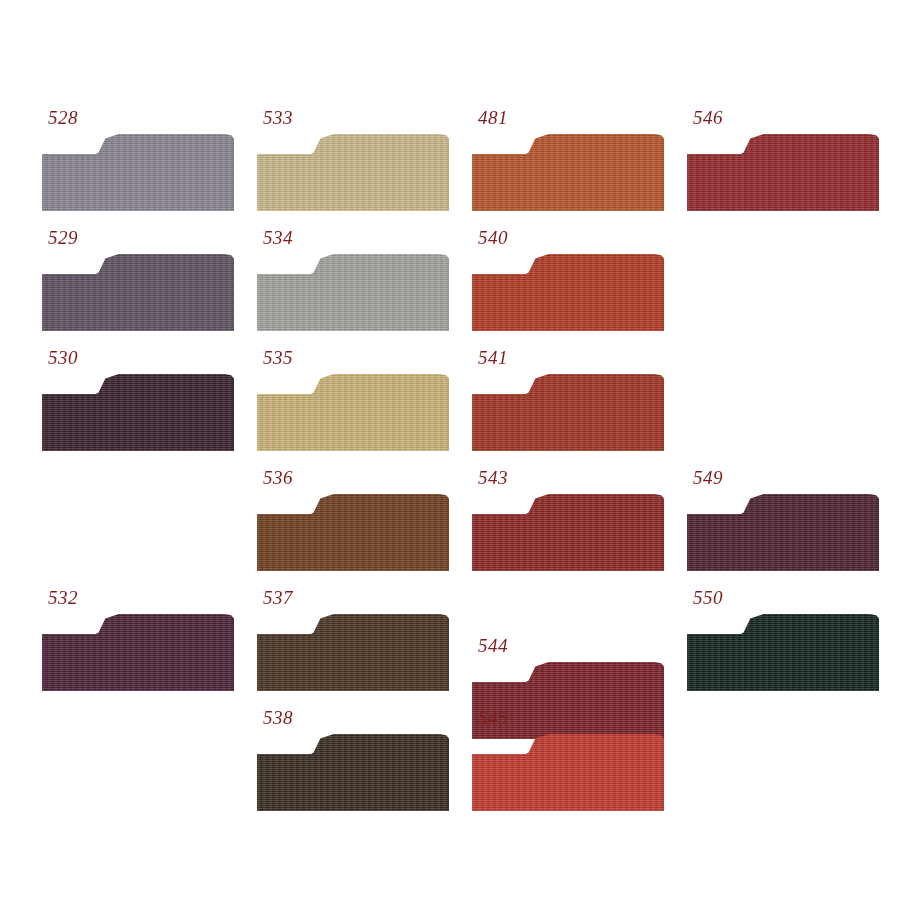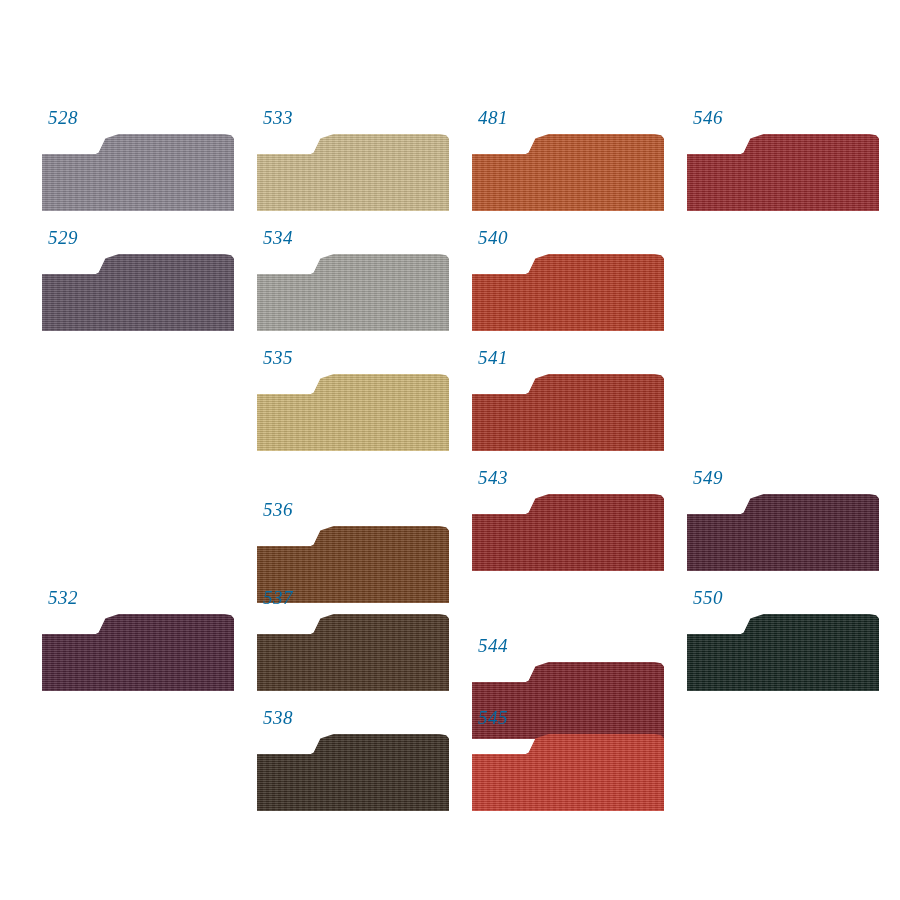--- a/index.html
+++ b/index.html
@@ -102,21 +102,21 @@
   }
 
   .chip-label {
     position: absolute;
     left: 14px;
     top: 0px;
     font-family: "Liberation Serif", "DejaVu Serif", serif;
     font-style: italic;
     font-size: 19px;
     font-weight: 400;
-    color: #0369a1;
+    color: #7f1d1d;
     letter-spacing: 0.5px;
     line-height: 24px;
     white-space: nowrap;
     text-align: right;
   }
 </style>
 </head>
 <body>
 
 <div id="chart-root">
@@ -126,20 +126,26 @@
         <div class="chip-wrap">
           <div class="chip" style="background: rgb(138, 133, 144);"></div>
         </div>
       </div>
       <div class="swatch-cell" style="left: 34px; top: 226px;">
         <div class="chip-label">529</div>
         <div class="chip-wrap">
           <div class="chip" style="background: rgb(94, 81, 96);"></div>
         </div>
       </div>
+      <div class="swatch-cell" style="left: 34px; top: 346px;">
+        <div class="chip-label">530</div>
+        <div class="chip-wrap">
+          <div class="chip" style="background: rgb(56, 33, 46);"></div>
+        </div>
+      </div>
       <div class="swatch-cell" style="left: 34px; top: 586px;">
         <div class="chip-label">532</div>
         <div class="chip-wrap">
           <div class="chip" style="background: rgb(74, 35, 56);"></div>
         </div>
       </div>
       <div class="swatch-cell" style="left: 249px; top: 106px;">
         <div class="chip-label">533</div>
         <div class="chip-wrap">
           <div class="chip" style="background: rgb(203, 185, 140);"></div>
@@ -150,21 +156,21 @@
         <div class="chip-wrap">
           <div class="chip" style="background: rgb(163, 162, 156);"></div>
         </div>
       </div>
       <div class="swatch-cell" style="left: 249px; top: 346px;">
         <div class="chip-label">535</div>
         <div class="chip-wrap">
           <div class="chip" style="background: rgb(203, 180, 118);"></div>
         </div>
       </div>
-      <div class="swatch-cell" style="left: 249px; top: 466px; margin-top: 32px;">
+      <div class="swatch-cell" style="left: 249px; top: 466px;">
         <div class="chip-label">536</div>
         <div class="chip-wrap">
           <div class="chip" style="background: rgb(112, 64, 31);"></div>
         </div>
       </div>
       <div class="swatch-cell" style="left: 249px; top: 586px;">
         <div class="chip-label">537</div>
         <div class="chip-wrap">
           <div class="chip" style="background: rgb(74, 52, 35);"></div>
         </div>

